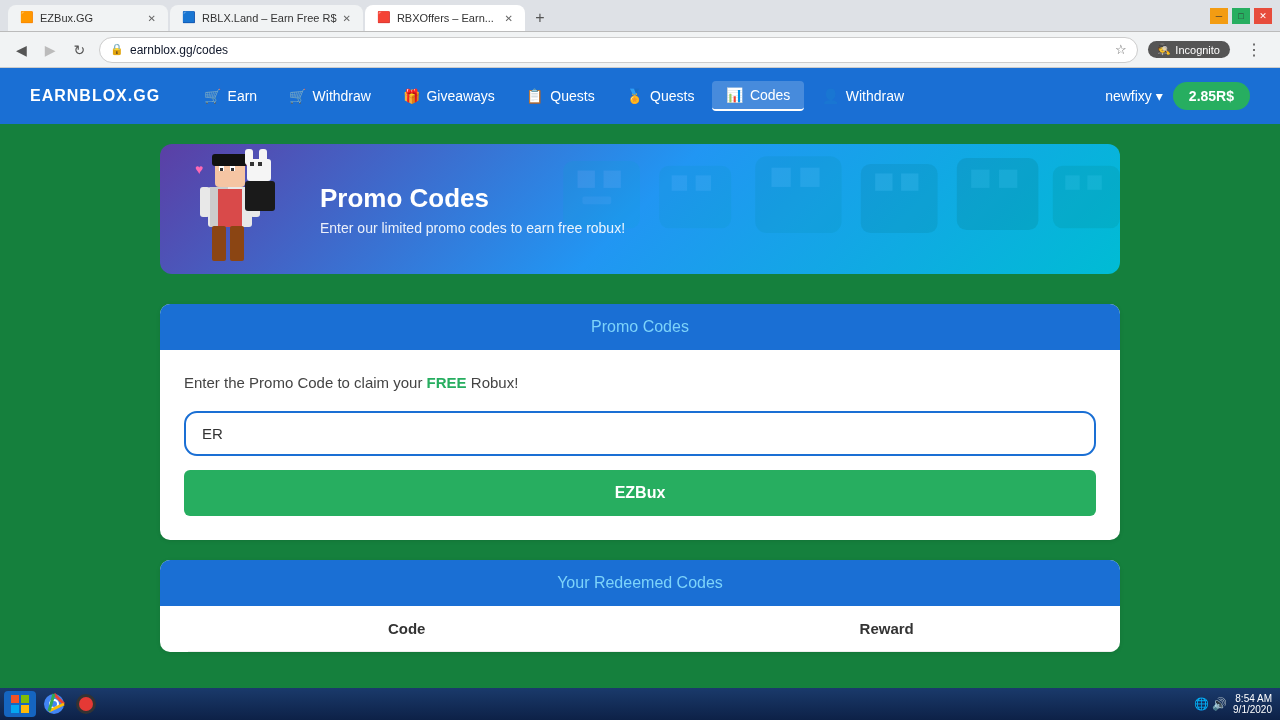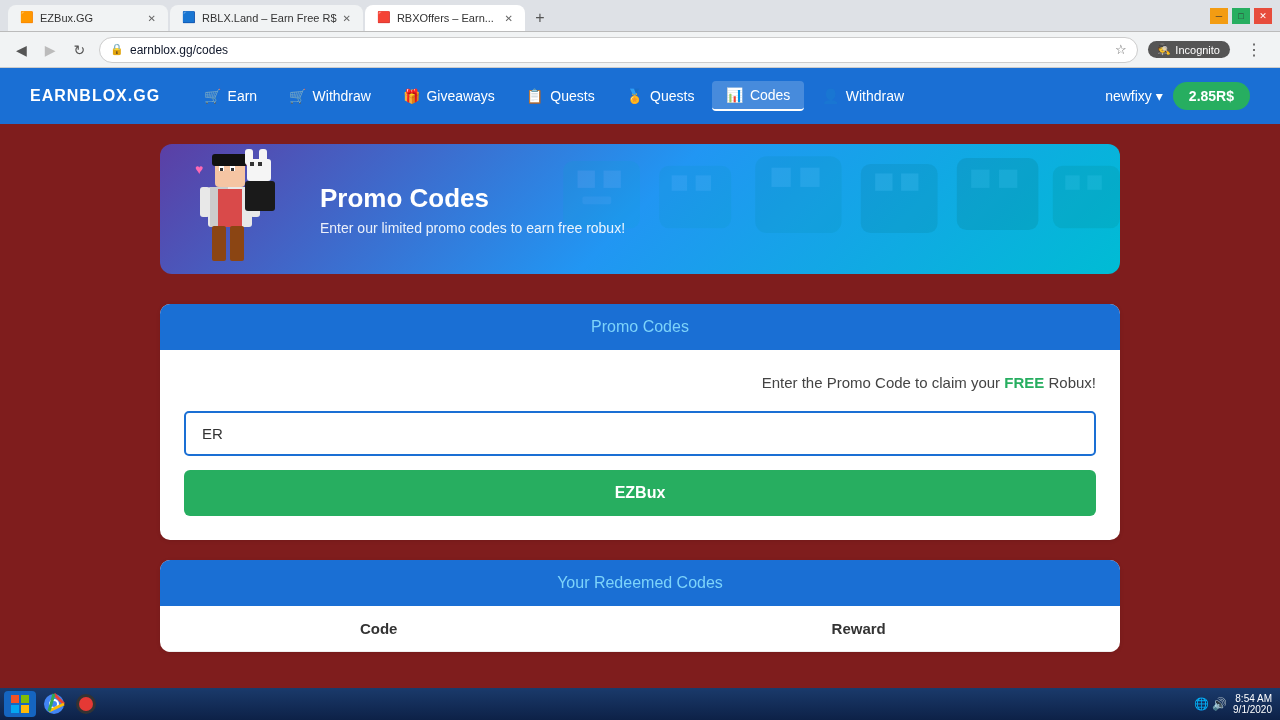--- a/index.html
+++ b/index.html
@@ -134,21 +134,21 @@
       padding: 2px 10px;
       font-size: 11px;
       display: flex;
       align-items: center;
       gap: 4px;
     }
     .menu-btn { background: none; border: none; cursor: pointer; font-size: 16px; color: #555; padding: 2px 6px; }
 
     
     .website {
-      background: #7f1d1d;
+      background: #15803d;
       height: calc(720px - 32px - 36px - 32px);
       overflow-y: auto;
     }
 
     
     .site-navbar {
       background: #1a6fd4;
       height: 56px;
       display: flex;
       align-items: center;
@@ -281,34 +281,34 @@
       padding: 14px 24px;
       color: #7dd3fa;
       font-size: 16px;
       text-align: center;
       font-weight: 500;
     }
     .section-body {
       padding: 24px;
     }
     .promo-description {
-      text-align: right;
+      text-align: left;
       color: #444;
       margin-bottom: 20px;
       font-size: 15px;
     }
     .promo-description .highlight {
       color: #27ae60;
       font-weight: bold;
     }
     .promo-input {
       width: 100%;
       padding: 12px 16px;
       border: 2px solid #1a6fd4;
-      border-radius: 5px;
+      border-radius: 13px;
       font-size: 15px;
       outline: none;
       margin-bottom: 14px;
       color: #333;
     }
     .redeem-btn {
       width: 100%;
       background: #27ae60;
       color: white;
       border: none;
@@ -316,20 +316,21 @@
       padding: 14px;
       font-size: 16px;
       font-weight: bold;
       cursor: pointer;
     }
 
     
     .codes-table {
       width: 100%;
       border-collapse: collapse;
+      margin-left: 28px;
     }
     .codes-table th {
       padding: 14px 24px;
       text-align: center;
       font-weight: 600;
       color: #333;
       border-bottom: 1px solid #eee;
       font-size: 15px;
     }
 

